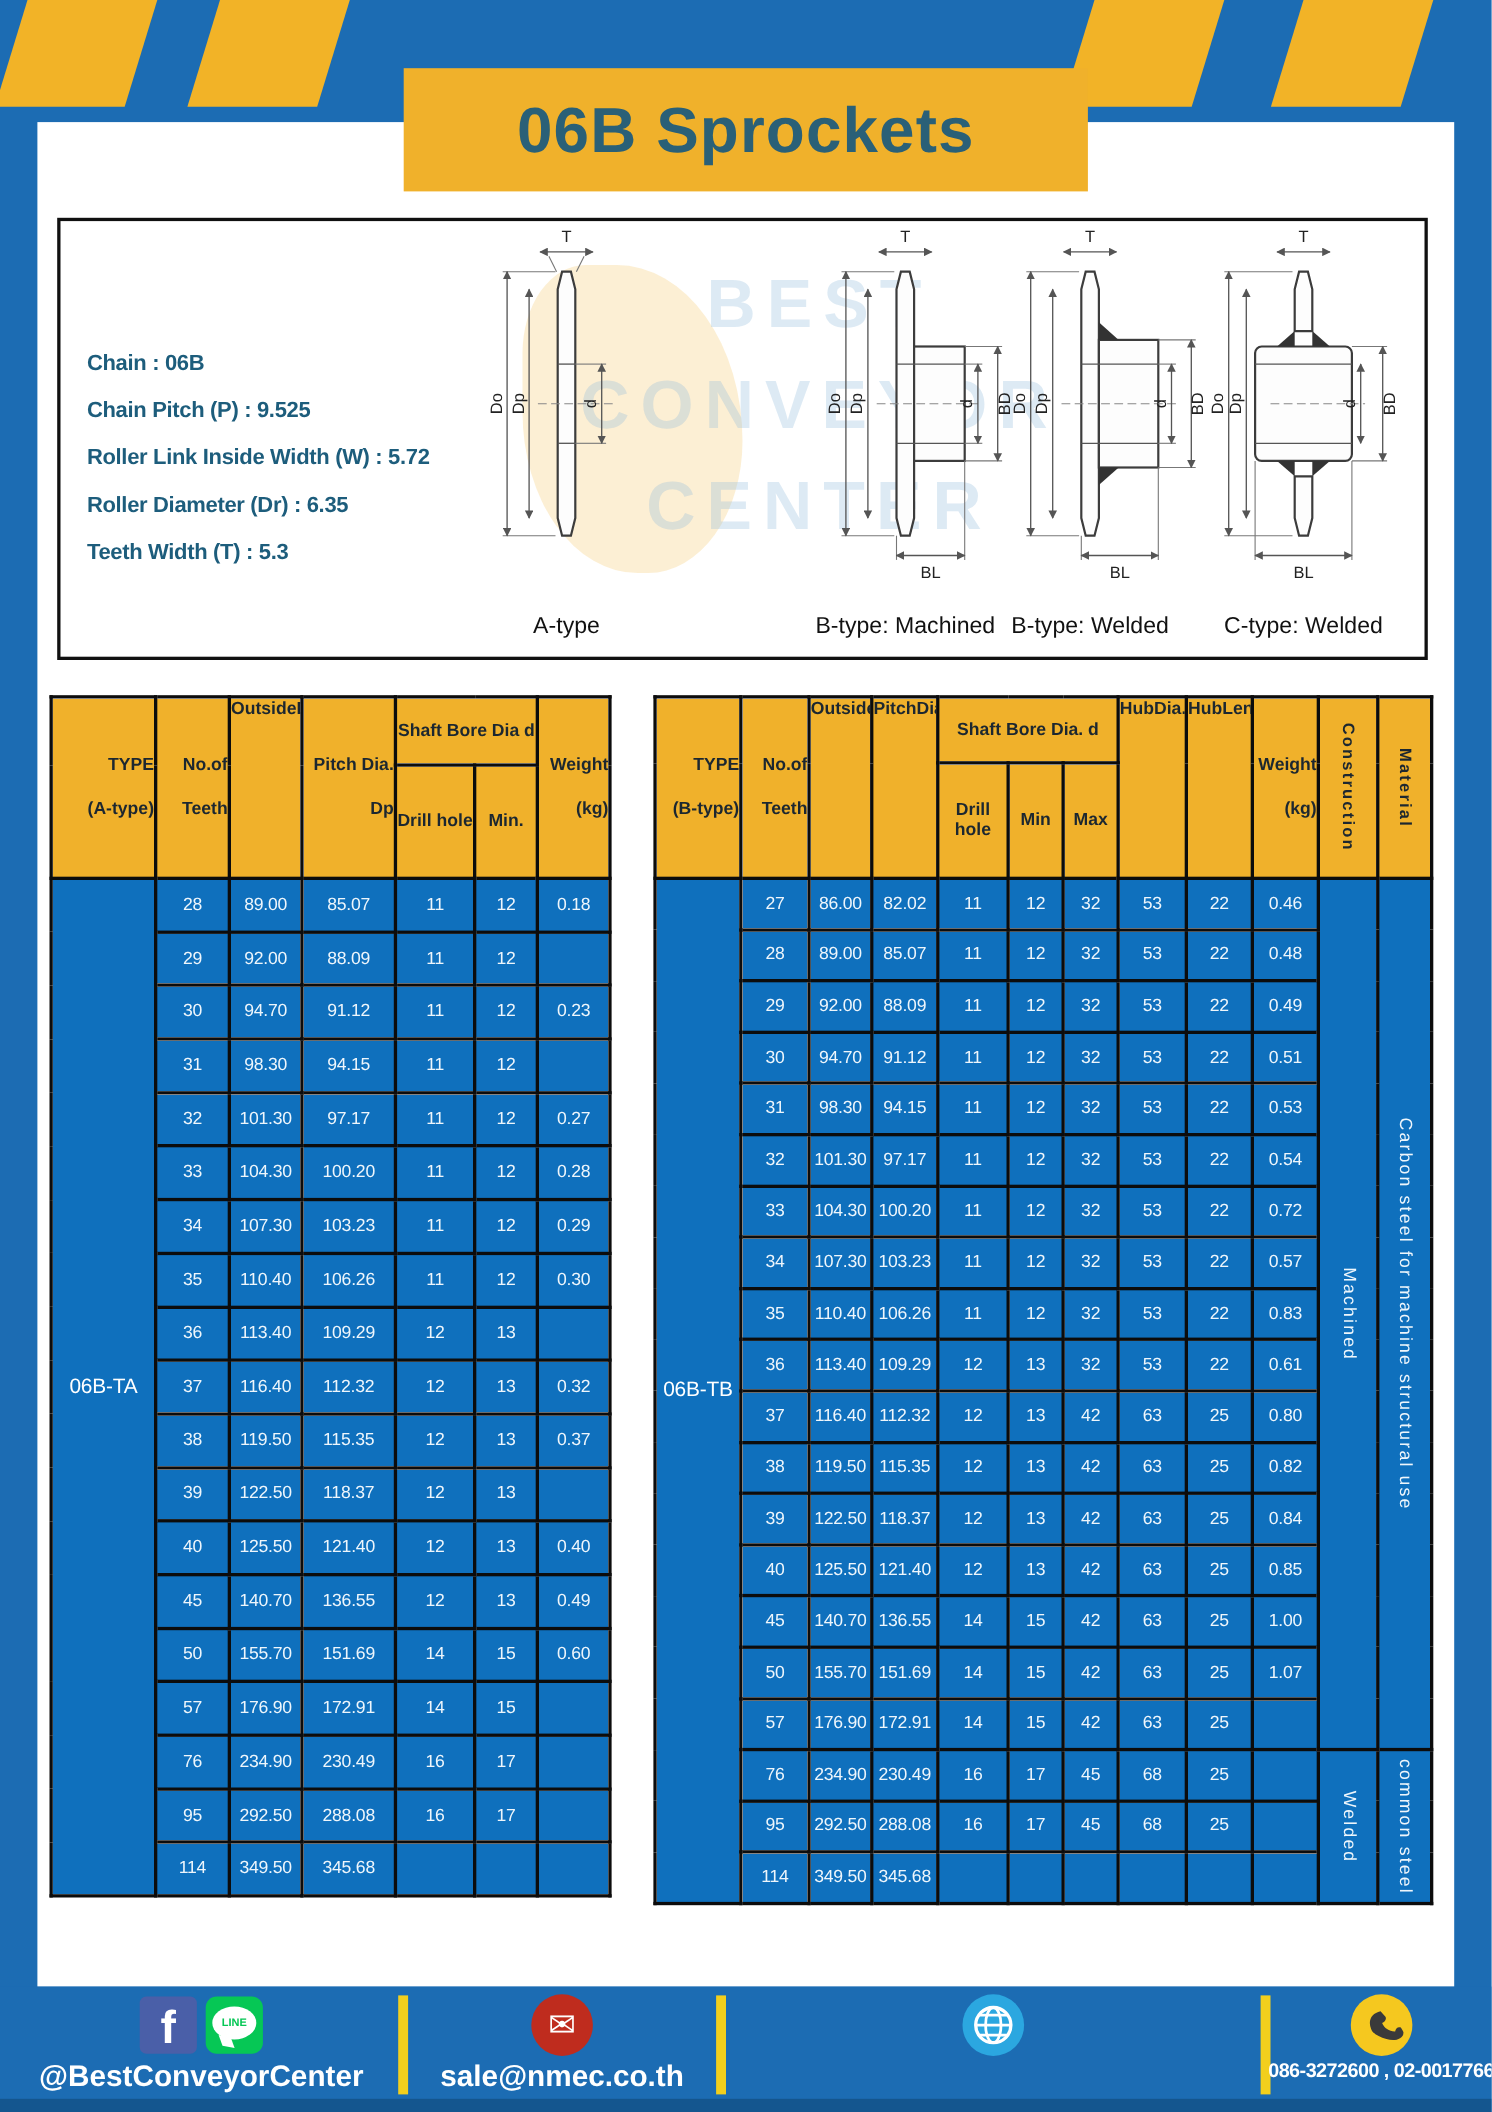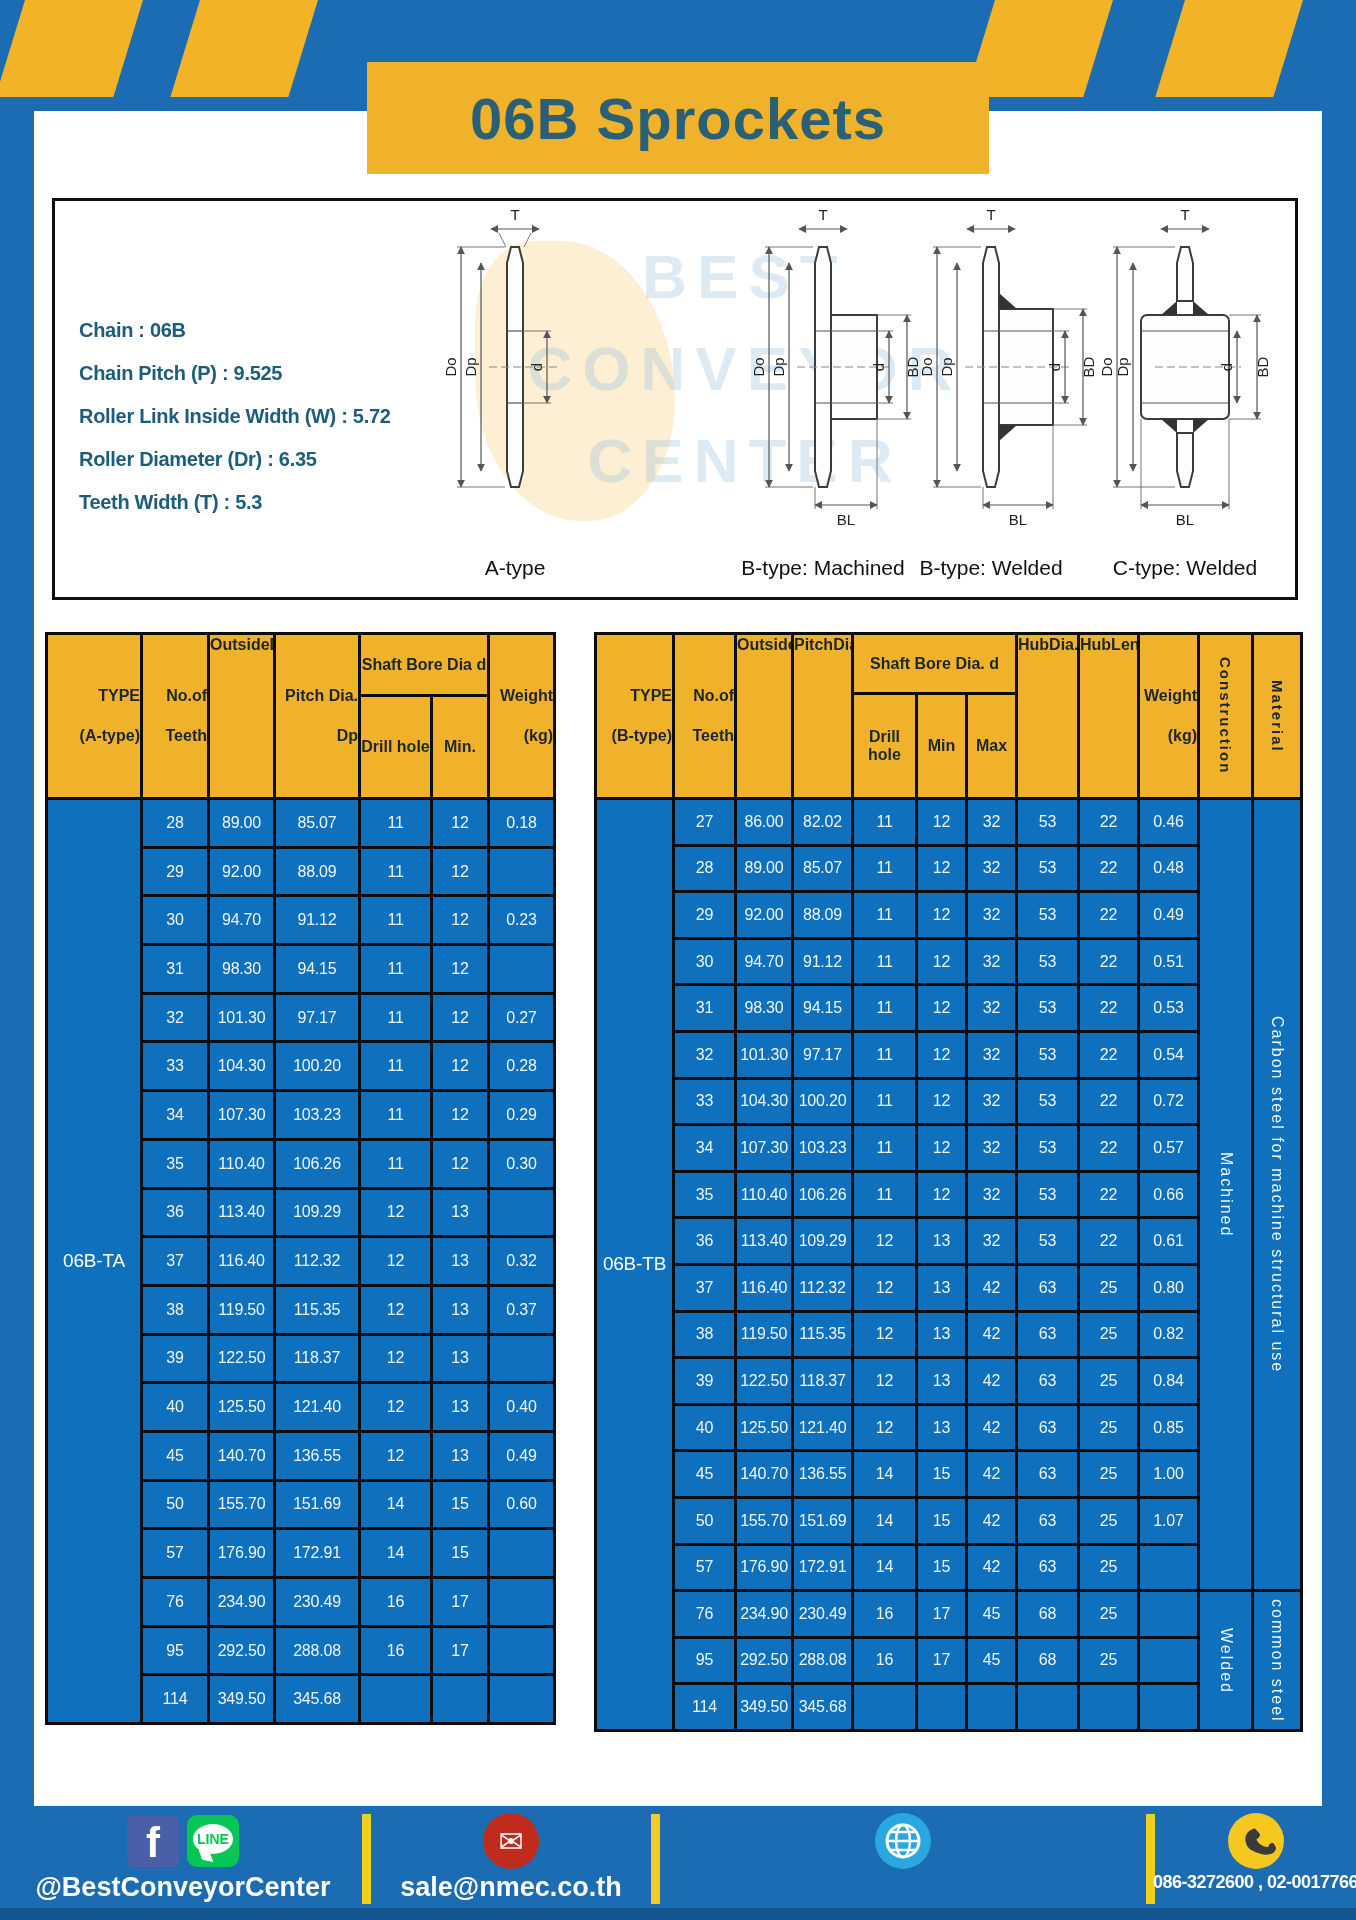--- a/index.html
+++ b/index.html
@@ -56,21 +56,21 @@
   .footer{position:absolute; left:0; top:1806px; width:1356px; height:114px; background:var(--frame-blue);}
   .footer .vbar{position:absolute; top:8px; width:9px; height:90px; background:var(--divider-yellow);}
   .f-sec{position:absolute; top:0; height:114px; display:flex; flex-direction:column; align-items:center;}
   .f-icons{display:flex; gap:8px; align-items:center; height:62px; margin-top:4px;}
   .f-label{color:var(--footer-text); font-weight:bold; font-size:27px; white-space:nowrap;}
   .f-label.small{font-size:18px; letter-spacing:-0.5px;}
   .icon-fb{width:52px; height:52px; background:#4a5fa8; border-radius:6px; color:#fff;
            font-size:42px; font-weight:bold; display:flex; align-items:flex-end; justify-content:center; line-height:48px;}
   .icon-line{width:52px; height:52px; background:#06c755; border-radius:10px; position:relative;}
   .icon-line .bubble{position:absolute; left:6px; top:9px; width:40px; height:30px; background:#fff; border-radius:50%;
-           display:flex; align-items:center; justify-content:center; font-size:14px; font-weight:bold; color:#06c755;}
+           display:flex; align-items:center; justify-content:center; font-size:10px; font-weight:bold; color:#06c755;}
   .icon-line .tail{position:absolute; left:14px; top:36px; width:10px; height:10px; background:#fff;
            transform:skewX(30deg) rotate(12deg);}
   .icon-mail{width:56px; height:56px; background:#bf2c1e; border-radius:50%; display:flex; align-items:center;
            justify-content:center; color:#fff; font-size:30px;}
   .icon-globe{width:56px; height:56px; border-radius:50%; background:#2ba7e0; display:flex; align-items:center; justify-content:center;}
   .icon-phone{width:56px; height:56px; border-radius:50%; background:#f5c81f; display:flex; align-items:center; justify-content:center;}
   .footer-edge{position:absolute; left:0; top:1908px; width:1356px; height:12px; background:#14568f;}
 </style>
 </head>
 <body>
@@ -598,21 +598,21 @@
       </tr>
       <tr>
         <td>35</td>
         <td>110.40</td>
         <td>106.26</td>
         <td>11</td>
         <td>12</td>
         <td>32</td>
         <td>53</td>
         <td>22</td>
-        <td>0.66</td>
+        <td>0.83</td>
       </tr>
       <tr>
         <td>36</td>
         <td>113.40</td>
         <td>109.29</td>
         <td>12</td>
         <td>13</td>
         <td>32</td>
         <td>53</td>
         <td>22</td>

